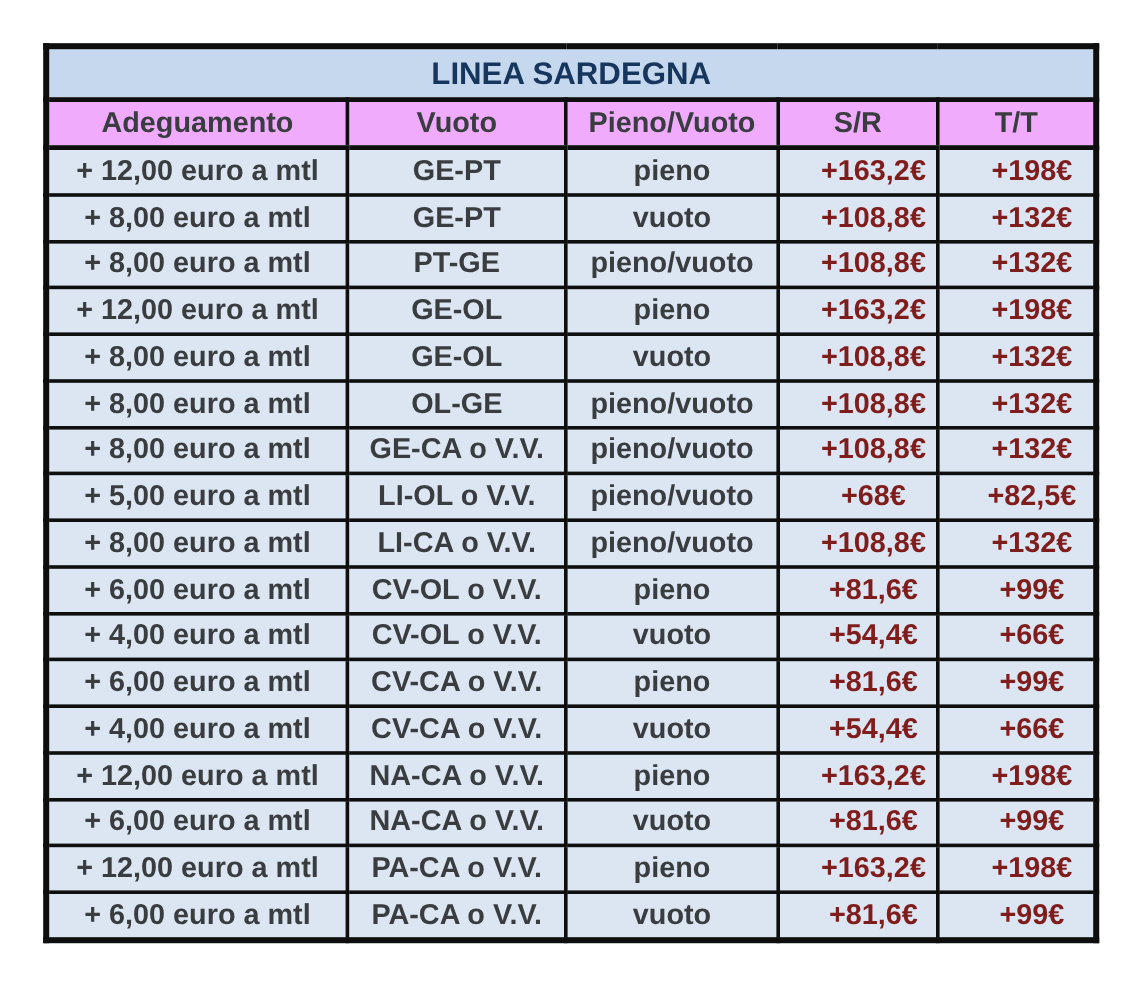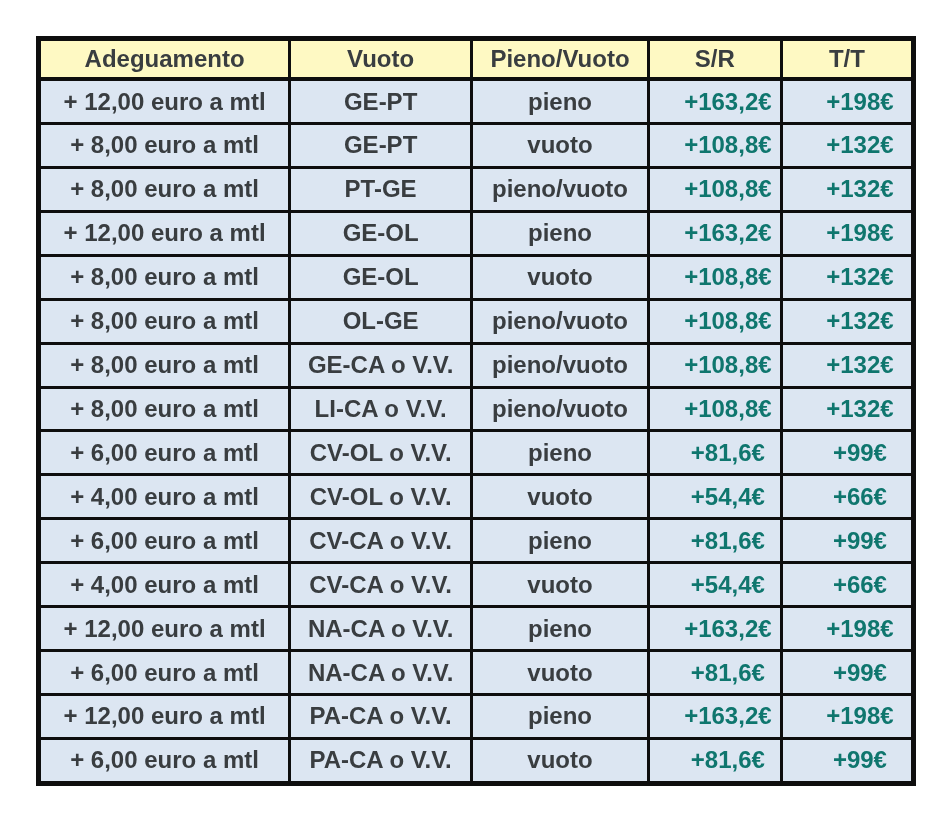--- a/index.html
+++ b/index.html
@@ -35,34 +35,34 @@
     white-space: nowrap;
   }
   tr.title-row td {
     background: #c6d8ee;
     color: #17365d;
     font-size: 26px;
     height: 40px;
     border-bottom: 4px solid #0e0e0e;
   }
   tr.header-row th {
-    background: #fef9c3;
+    background: #f0abfc;
     color: #393d40;
     font-size: 24px;
     height: 36px;
     border-bottom: 4px solid #0e0e0e;
   }
   tr.data-row td {
     background: #dce6f2;
     color: #393d40;
     font-size: 24px;
     height: 35px;
   }
   tr.data-row td.num {
-    color: #0f766e;
+    color: #7f1d1d;
     padding-left: 28px;
   }
   col.c-adeguamento { width: 28.7%; }
   col.c-linea       { width: 20.8%; }
   col.c-pienovuoto  { width: 20.2%; }
   col.c-sr          { width: 15.2%; }
   col.c-tt          { width: 15.1%; }
 </style>
 </head>
 <body>
@@ -70,20 +70,23 @@
 <div class="table-wrap">
   <table class="price-table">
     <colgroup>
       <col class="c-adeguamento">
       <col class="c-linea">
       <col class="c-pienovuoto">
       <col class="c-sr">
       <col class="c-tt">
     </colgroup>
     <thead>
+      <tr class="title-row">
+        <td colspan="5">LINEA SARDEGNA</td>
+      </tr>
       <tr class="header-row">
         <th>Adeguamento</th>
         <th>Vuoto</th>
         <th>Pieno/Vuoto</th>
         <th>S/R</th>
         <th>T/T</th>
       </tr>
     </thead>
     <tbody id="table-body">
         <tr class="data-row">
@@ -129,20 +132,27 @@
           <td class="num">+132€</td>
         </tr>
         <tr class="data-row">
           <td>+ 8,00 euro a mtl</td>
           <td>GE-CA o V.V.</td>
           <td>pieno/vuoto</td>
           <td class="num">+108,8€</td>
           <td class="num">+132€</td>
         </tr>
         <tr class="data-row">
+          <td>+ 5,00 euro a mtl</td>
+          <td>LI-OL o V.V.</td>
+          <td>pieno/vuoto</td>
+          <td class="num">+68€</td>
+          <td class="num">+82,5€</td>
+        </tr>
+        <tr class="data-row">
           <td>+ 8,00 euro a mtl</td>
           <td>LI-CA o V.V.</td>
           <td>pieno/vuoto</td>
           <td class="num">+108,8€</td>
           <td class="num">+132€</td>
         </tr>
         <tr class="data-row">
           <td>+ 6,00 euro a mtl</td>
           <td>CV-OL o V.V.</td>
           <td>pieno</td>

